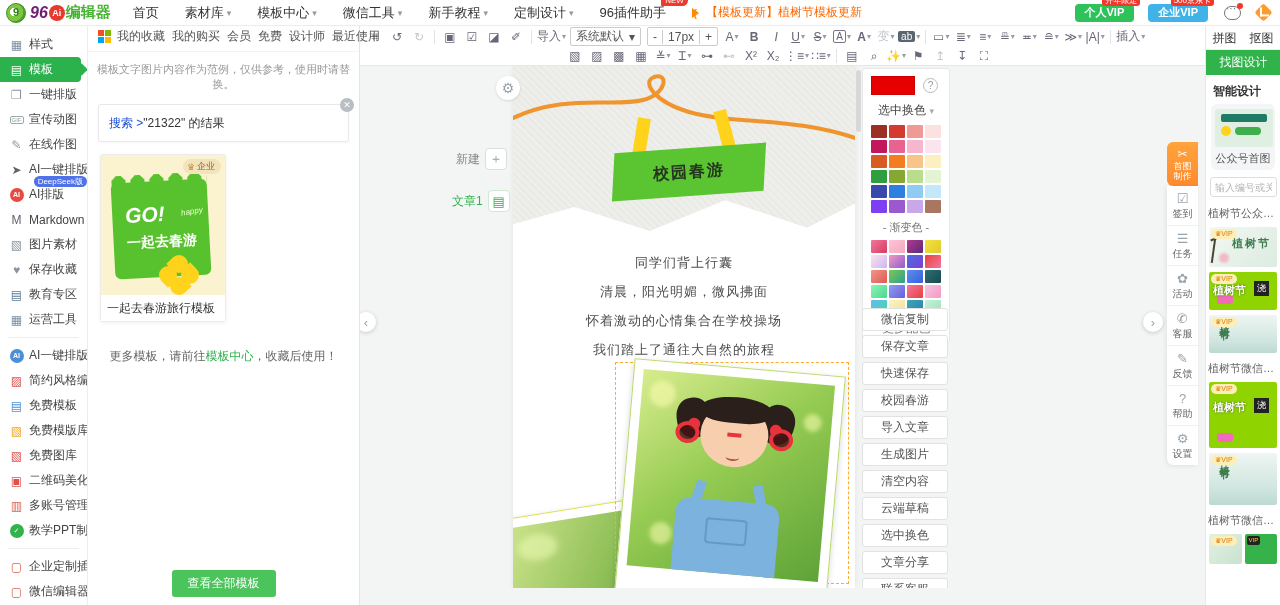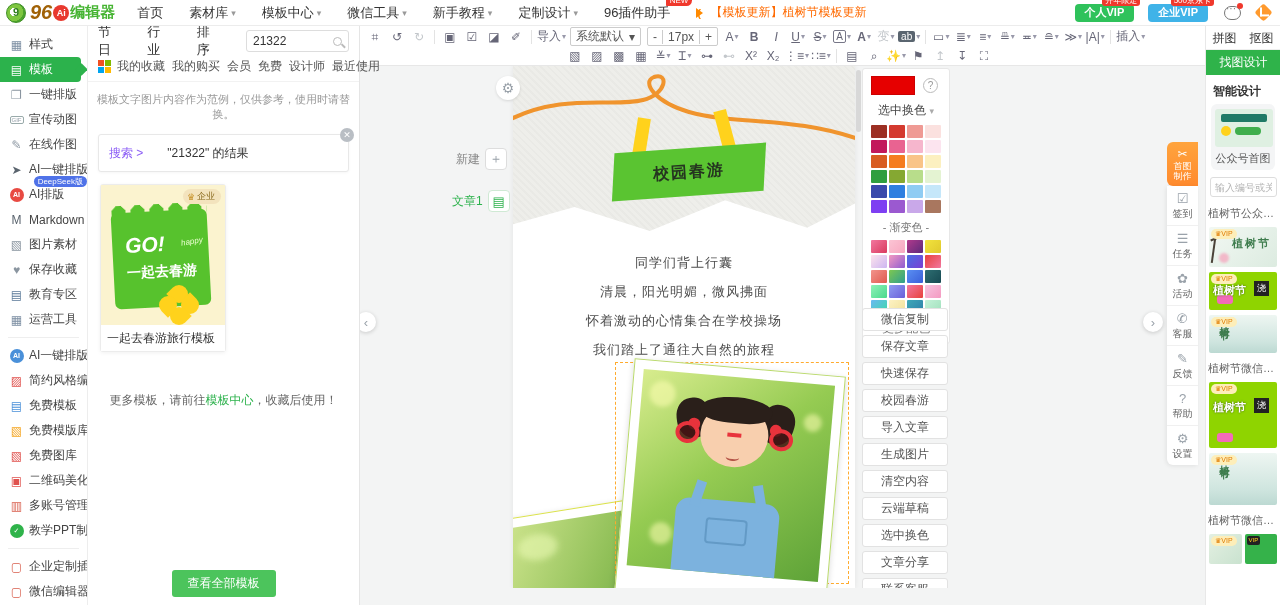--- a/index.html
+++ b/index.html
@@ -5,21 +5,21 @@
   * { box-sizing: border-box; margin: 0; padding: 0; }
   html,body { width:1280px; height:605px; overflow:hidden; }
   body { font-family:"Liberation Sans","DejaVu Sans",sans-serif; font-size:12px; color:#333; background:#fff; }
   #app { position:relative; width:1280px; height:605px; overflow:hidden; background:#fff; }
 
   
   #topbar { position:absolute; left:0; top:0; width:1280px; height:26px; background:#fff; border-bottom:1px solid #ececec; display:flex; align-items:center; z-index:40; }
   .logo { display:flex; align-items:center; margin-left:6px; white-space:nowrap; }
   .logo .snail { width:20px; height:20px; border-radius:50%; background:radial-gradient(circle at 40% 45%, #fff 0 28%, #7ec63f 30% 60%, #4ca32c 62% 100%); border:1px solid #3f8f25; margin-right:4px; position:relative; }
   .logo .snail::after{ content:"9"; position:absolute; left:6px; top:2px; font-size:11px; font-weight:bold; color:#2e7d1c; }
-  .logo .n96 { color:#a16207; font-size:20px; font-weight:bold; font-style:italic; }
+  .logo .n96 { color:#701a75; font-size:16px; font-weight:bold; font-style:italic; }
   .logo .ai { background:#e8392e; color:#fff; border-radius:50%; width:16px; height:16px; display:inline-flex; align-items:center; justify-content:center; font-size:9px; font-weight:bold; margin:0 1px; }
   .logo .nm { color:#46b432; font-size:15px; font-weight:bold; }
   #main-nav { display:flex; align-items:center; margin-left:22px; }
   .nav-item { display:flex; align-items:center; margin-right:26px; color:#333; font-size:13px; cursor:pointer; position:relative; white-space:nowrap; }
   .nav-item .caret { color:#999; font-size:9px; margin-left:3px; }
   .new-badge { position:absolute; right:-22px; top:-9px; background:#f0382c; color:#fff; font-size:8px; border-radius:7px 7px 7px 1px; padding:0 4px; line-height:11px; }
   .announce { display:flex; align-items:center; color:#ff6a00; font-size:12px; white-space:nowrap; }
   .spk { width:0; height:0; border:5px solid transparent; border-right:7px solid #ff8a00; transform:rotate(180deg); margin-right:2px; position:relative; }
   .spk::after { content:")"; position:absolute; left:2px; top:-8px; color:#ff8a00; font-size:11px; font-weight:bold; }
   #topbar-right { margin-left:auto; display:flex; align-items:center; margin-right:10px; }
@@ -51,37 +51,37 @@
   .tp-search { margin-left:auto; display:flex; align-items:center; border:1px solid #ddd; border-radius:3px; height:22px; width:112px; padding:0 6px; }
   .tp-search input { border:none; outline:none; width:80px; font-size:12px; color:#333; font-family:inherit; }
   .mag { width:9px; height:9px; border:1.5px solid #bbb; border-radius:50%; position:relative; margin-left:auto; }
   .mag::after { content:""; position:absolute; left:7px; top:7px; width:5px; height:1.5px; background:#bbb; transform:rotate(45deg); }
   .tp-filters { display:flex; align-items:center; padding:2px 10px 6px; color:#555; font-size:12px; white-space:nowrap; }
   .ms-grid { display:grid; grid-template-columns:6px 6px; grid-gap:1px; margin-right:6px; }
   .ms-grid i { width:6px; height:6px; display:block; }
   .tp-filter { margin-right:7px; cursor:pointer; }
   .tp-notice { color:#999; font-size:11px; text-align:center; padding:10px 6px 8px; border-top:1px solid #f2f2f2; }
   .result-box { position:relative; margin:4px 10px; border:1px solid #e8e8e8; border-radius:3px; background:#fff; height:38px; display:flex; align-items:center; padding:0 10px; box-shadow:0 1px 3px rgba(0,0,0,.04); }
-  .result-box .pre { color:#8b5cf6; margin-right:24px; }
+  .result-box .pre { color:#1d4ed8; margin-right:0; }
   .close-x { position:absolute; right:-6px; top:-7px; width:14px; height:14px; background:#b9bec4; color:#fff; border-radius:50%; font-size:9px; line-height:14px; text-align:center; cursor:pointer; }
   .tpl-card { width:126px; margin:12px 0 0 12px; border:1px solid #ececec; border-radius:3px; overflow:visible; background:#fff; box-shadow:0 1px 4px rgba(0,0,0,.06); position:relative; }
   .tpl-img { position:relative; width:124px; height:140px; background:#fbf3cf; overflow:hidden; }
   .tpl-img .gsq { position:absolute; left:12px; top:26px; width:96px; height:96px; background:#57c22d; border-radius:6px; transform:rotate(-3deg); }
   .tpl-img .gsq::before { content:""; position:absolute; left:0; top:-7px; width:100%; height:14px; background:radial-gradient(circle 7px at 8px 7px,#57c22d 7px,transparent 7px) repeat-x; background-size:19px 14px; }
   .tpl-img .go { position:absolute; left:24px; top:48px; color:#fff; font-size:21px; font-weight:bold; font-style:italic; transform:rotate(-3deg); }
   .tpl-img .go2 { position:absolute; left:26px; top:78px; color:#fff; font-size:14px; font-weight:bold; transform:rotate(-3deg); white-space:nowrap; }
   .tpl-img .hand { position:absolute; right:22px; top:52px; color:#eaffd0; font-size:8px; font-style:italic; transform:rotate(-10deg); }
   .flower { position:absolute; left:58px; top:100px; width:40px; height:40px; }
   .flower i { position:absolute; width:18px; height:18px; background:#ffd21c; border-radius:50% 50% 50% 0; }
   .flower i:nth-child(1){left:11px;top:0;transform:rotate(45deg);} .flower i:nth-child(2){left:22px;top:11px;transform:rotate(135deg);}
   .flower i:nth-child(3){left:11px;top:22px;transform:rotate(225deg);} .flower i:nth-child(4){left:0;top:11px;transform:rotate(315deg);}
   .ent-badge { position:absolute; right:4px; top:4px; background:#f3e3bd; color:#8a6a1e; border-radius:9px; font-size:9px; padding:1px 6px 1px 4px; display:flex; align-items:center; z-index:3; }
   .ent-badge .crown { color:#c7922a; margin-right:2px; font-size:9px; }
   .tpl-caption { height:26px; display:flex; align-items:center; padding:0 6px; font-size:12px; color:#333; background:#fff; }
-  .more-line { text-align:center; color:#666; font-size:12px; margin-top:40px; }
+  .more-line { text-align:center; color:#666; font-size:12px; margin-top:26px; }
   .more-line .lk { color:#2cb24c; cursor:pointer; }
   .viewall-btn { position:absolute; left:50%; transform:translateX(-50%); bottom:8px; background:#4cc45c; color:#fff; font-size:12px; border:none; border-radius:3px; padding:5px 16px; cursor:pointer; }
 
   
   #editor { position:absolute; left:360px; top:26px; width:845px; height:579px; background:#f3f4f4; }
   #toolbar { position:absolute; left:0; top:0; width:845px; height:40px; background:#fff; border-bottom:1px solid #e7e7e7; padding:1px 4px 0; z-index:15; }
   .tb-row { display:flex; align-items:center; height:19px; white-space:nowrap; }
   .tb-row.r2 { padding-left:200px; }
   .ic { display:inline-flex; align-items:center; justify-content:center; min-width:20px; height:17px; color:#667; font-size:12px; cursor:pointer; border-radius:2px; margin:0 1px; }
   .ic.lt { color:#c3c7cb; }
@@ -369,29 +369,20 @@
         <span class="s-ic" style="color: rgb(217, 96, 79);">▢</span>
         <span>企业定制插件</span>
       </div>
       <div class="side-item">
         <span class="s-ic" style="color: rgb(217, 96, 79);">▢</span>
         <span>微信编辑器</span>
       </div>
     </aside>
 
   <section id="tplpanel">
-    <div class="tp-tabs">
-      <span class="tp-tab">节日</span>
-      <span class="tp-tab">行业</span>
-      <span class="tp-tab">排序</span>
-      <div class="tp-search">
-        <input value="21322" style="">
-        <span class="mag"></span>
-      </div>
-    </div>
     <div class="tp-filters">
       <span class="ms-grid">
         <i style="background:#f25022"></i>
           <i style="background:#7fba00"></i>
           <i style="background:#00a4ef"></i>
           <i style="background:#ffb900"></i>
       </span>
     <span class="tp-filter">我的收藏</span>
         <span class="tp-filter">我的购买</span>
         <span class="tp-filter">会员</span>

